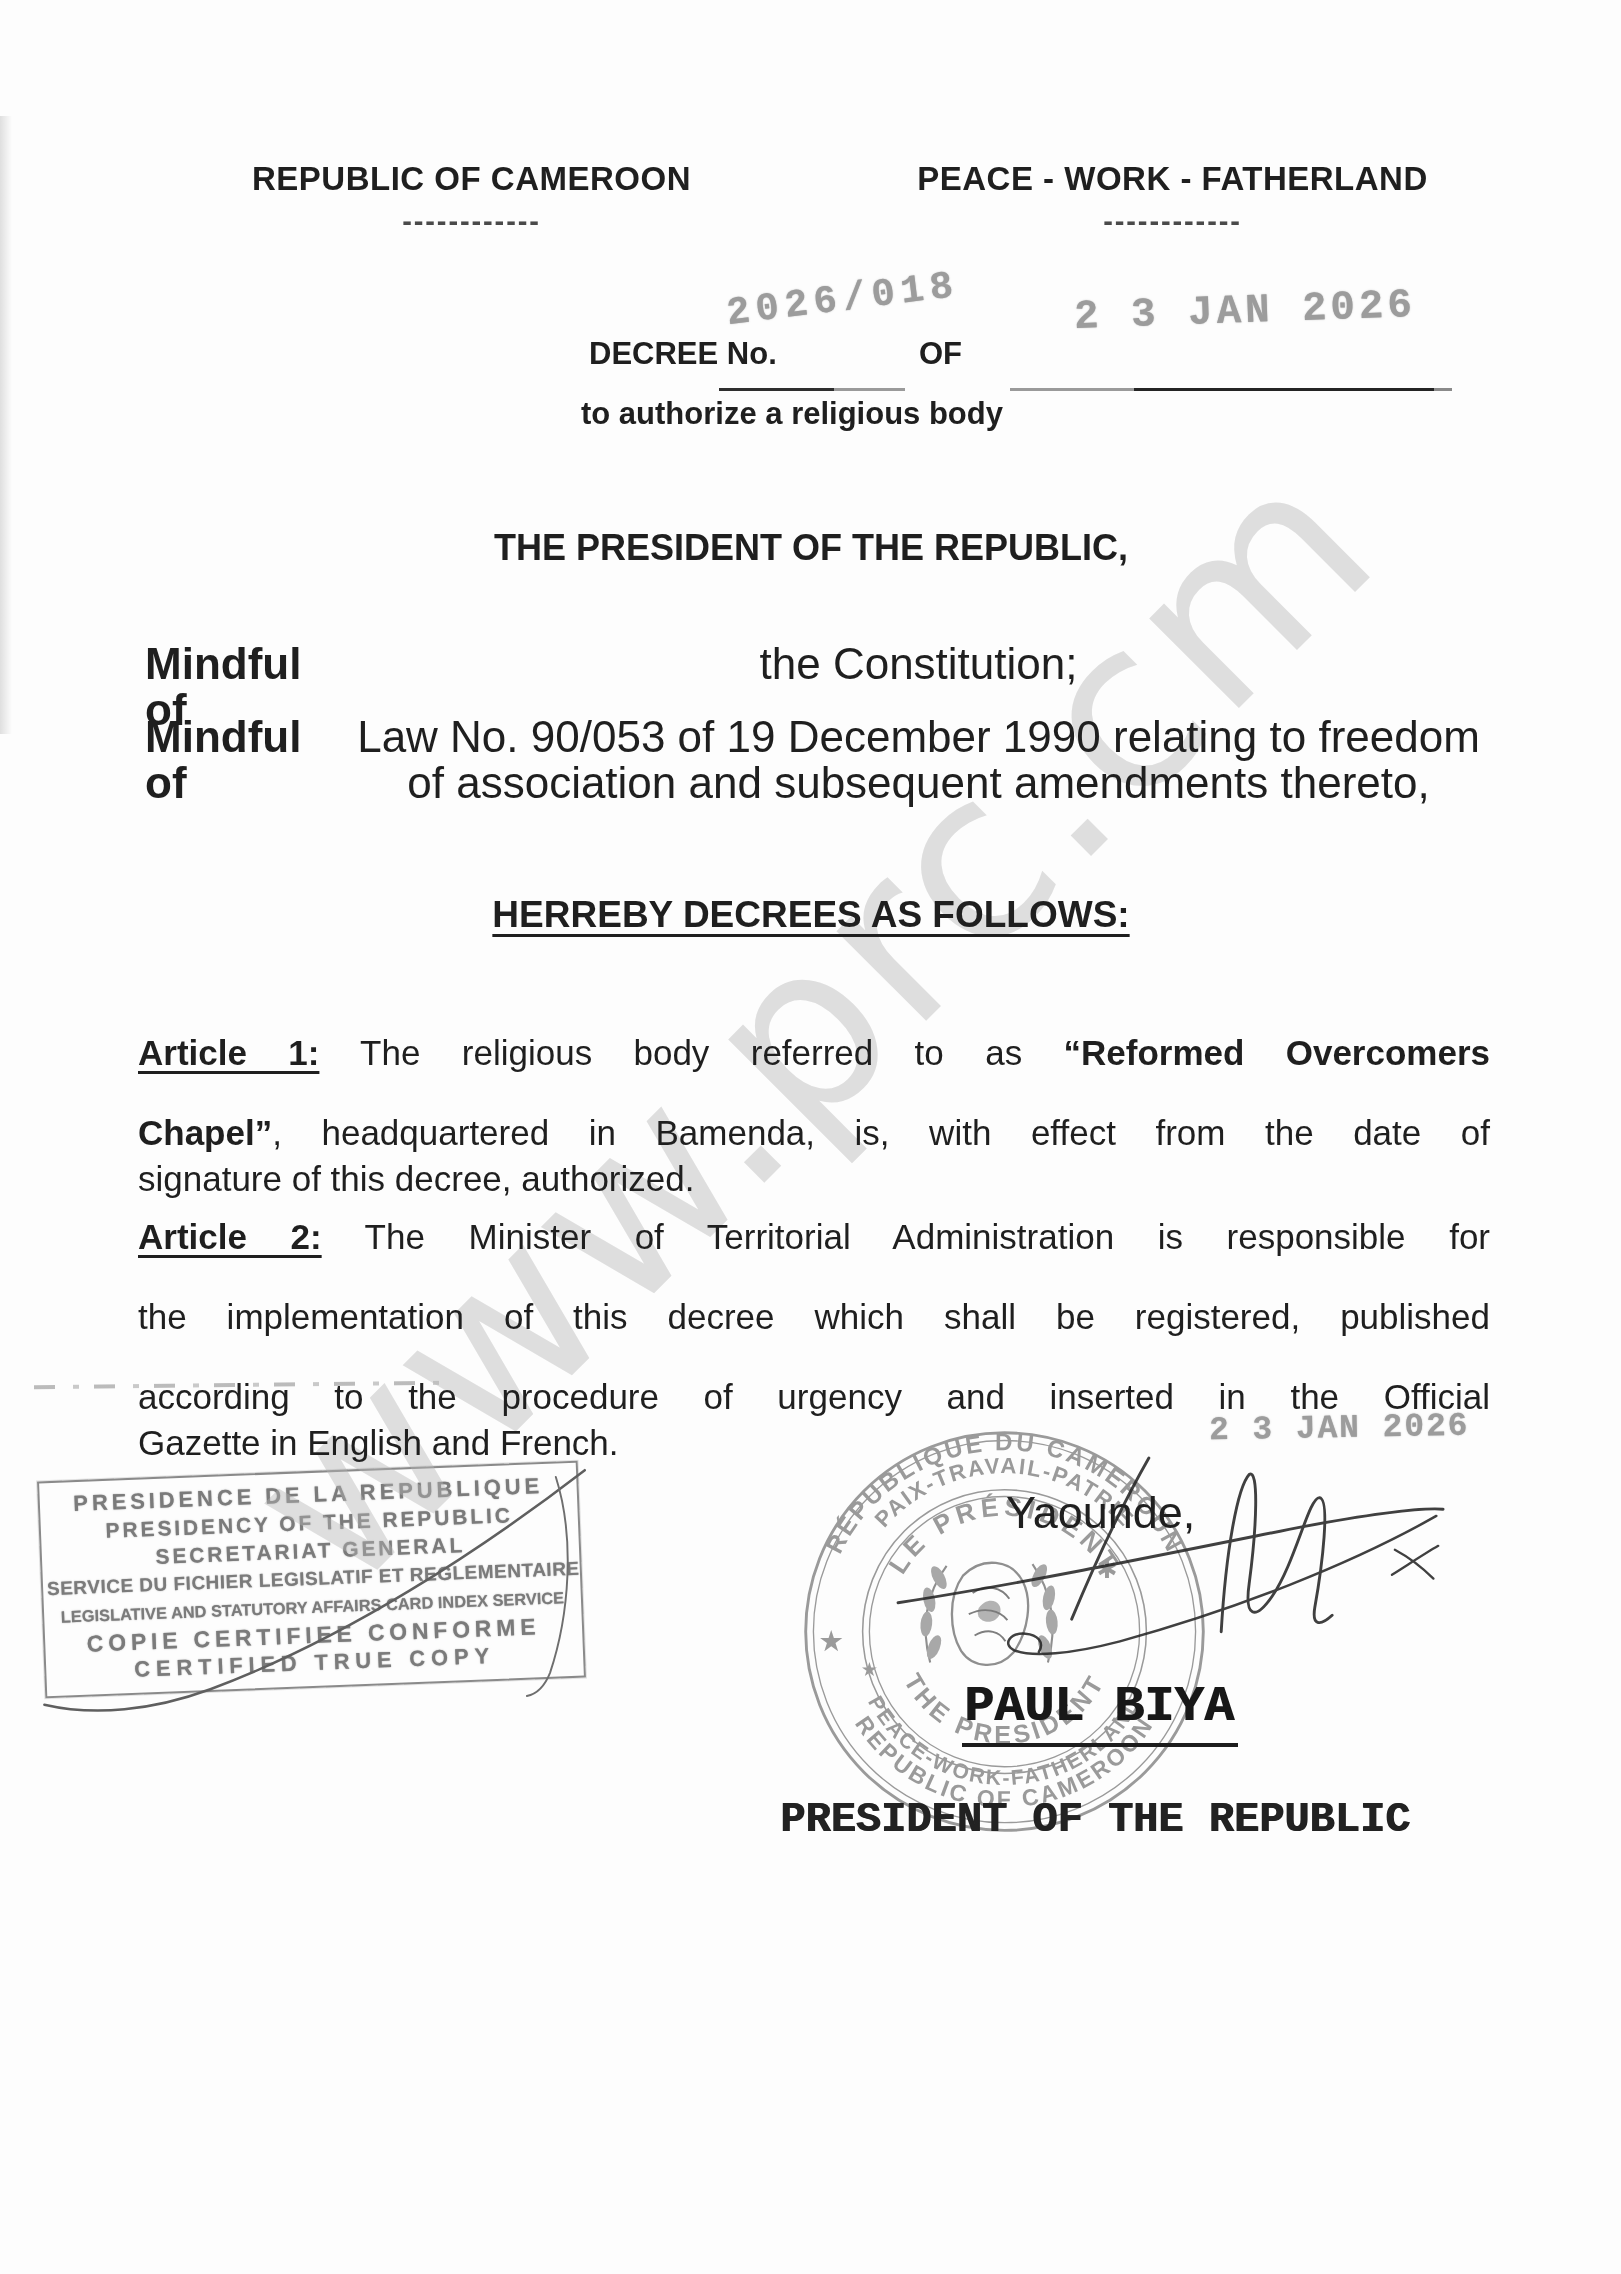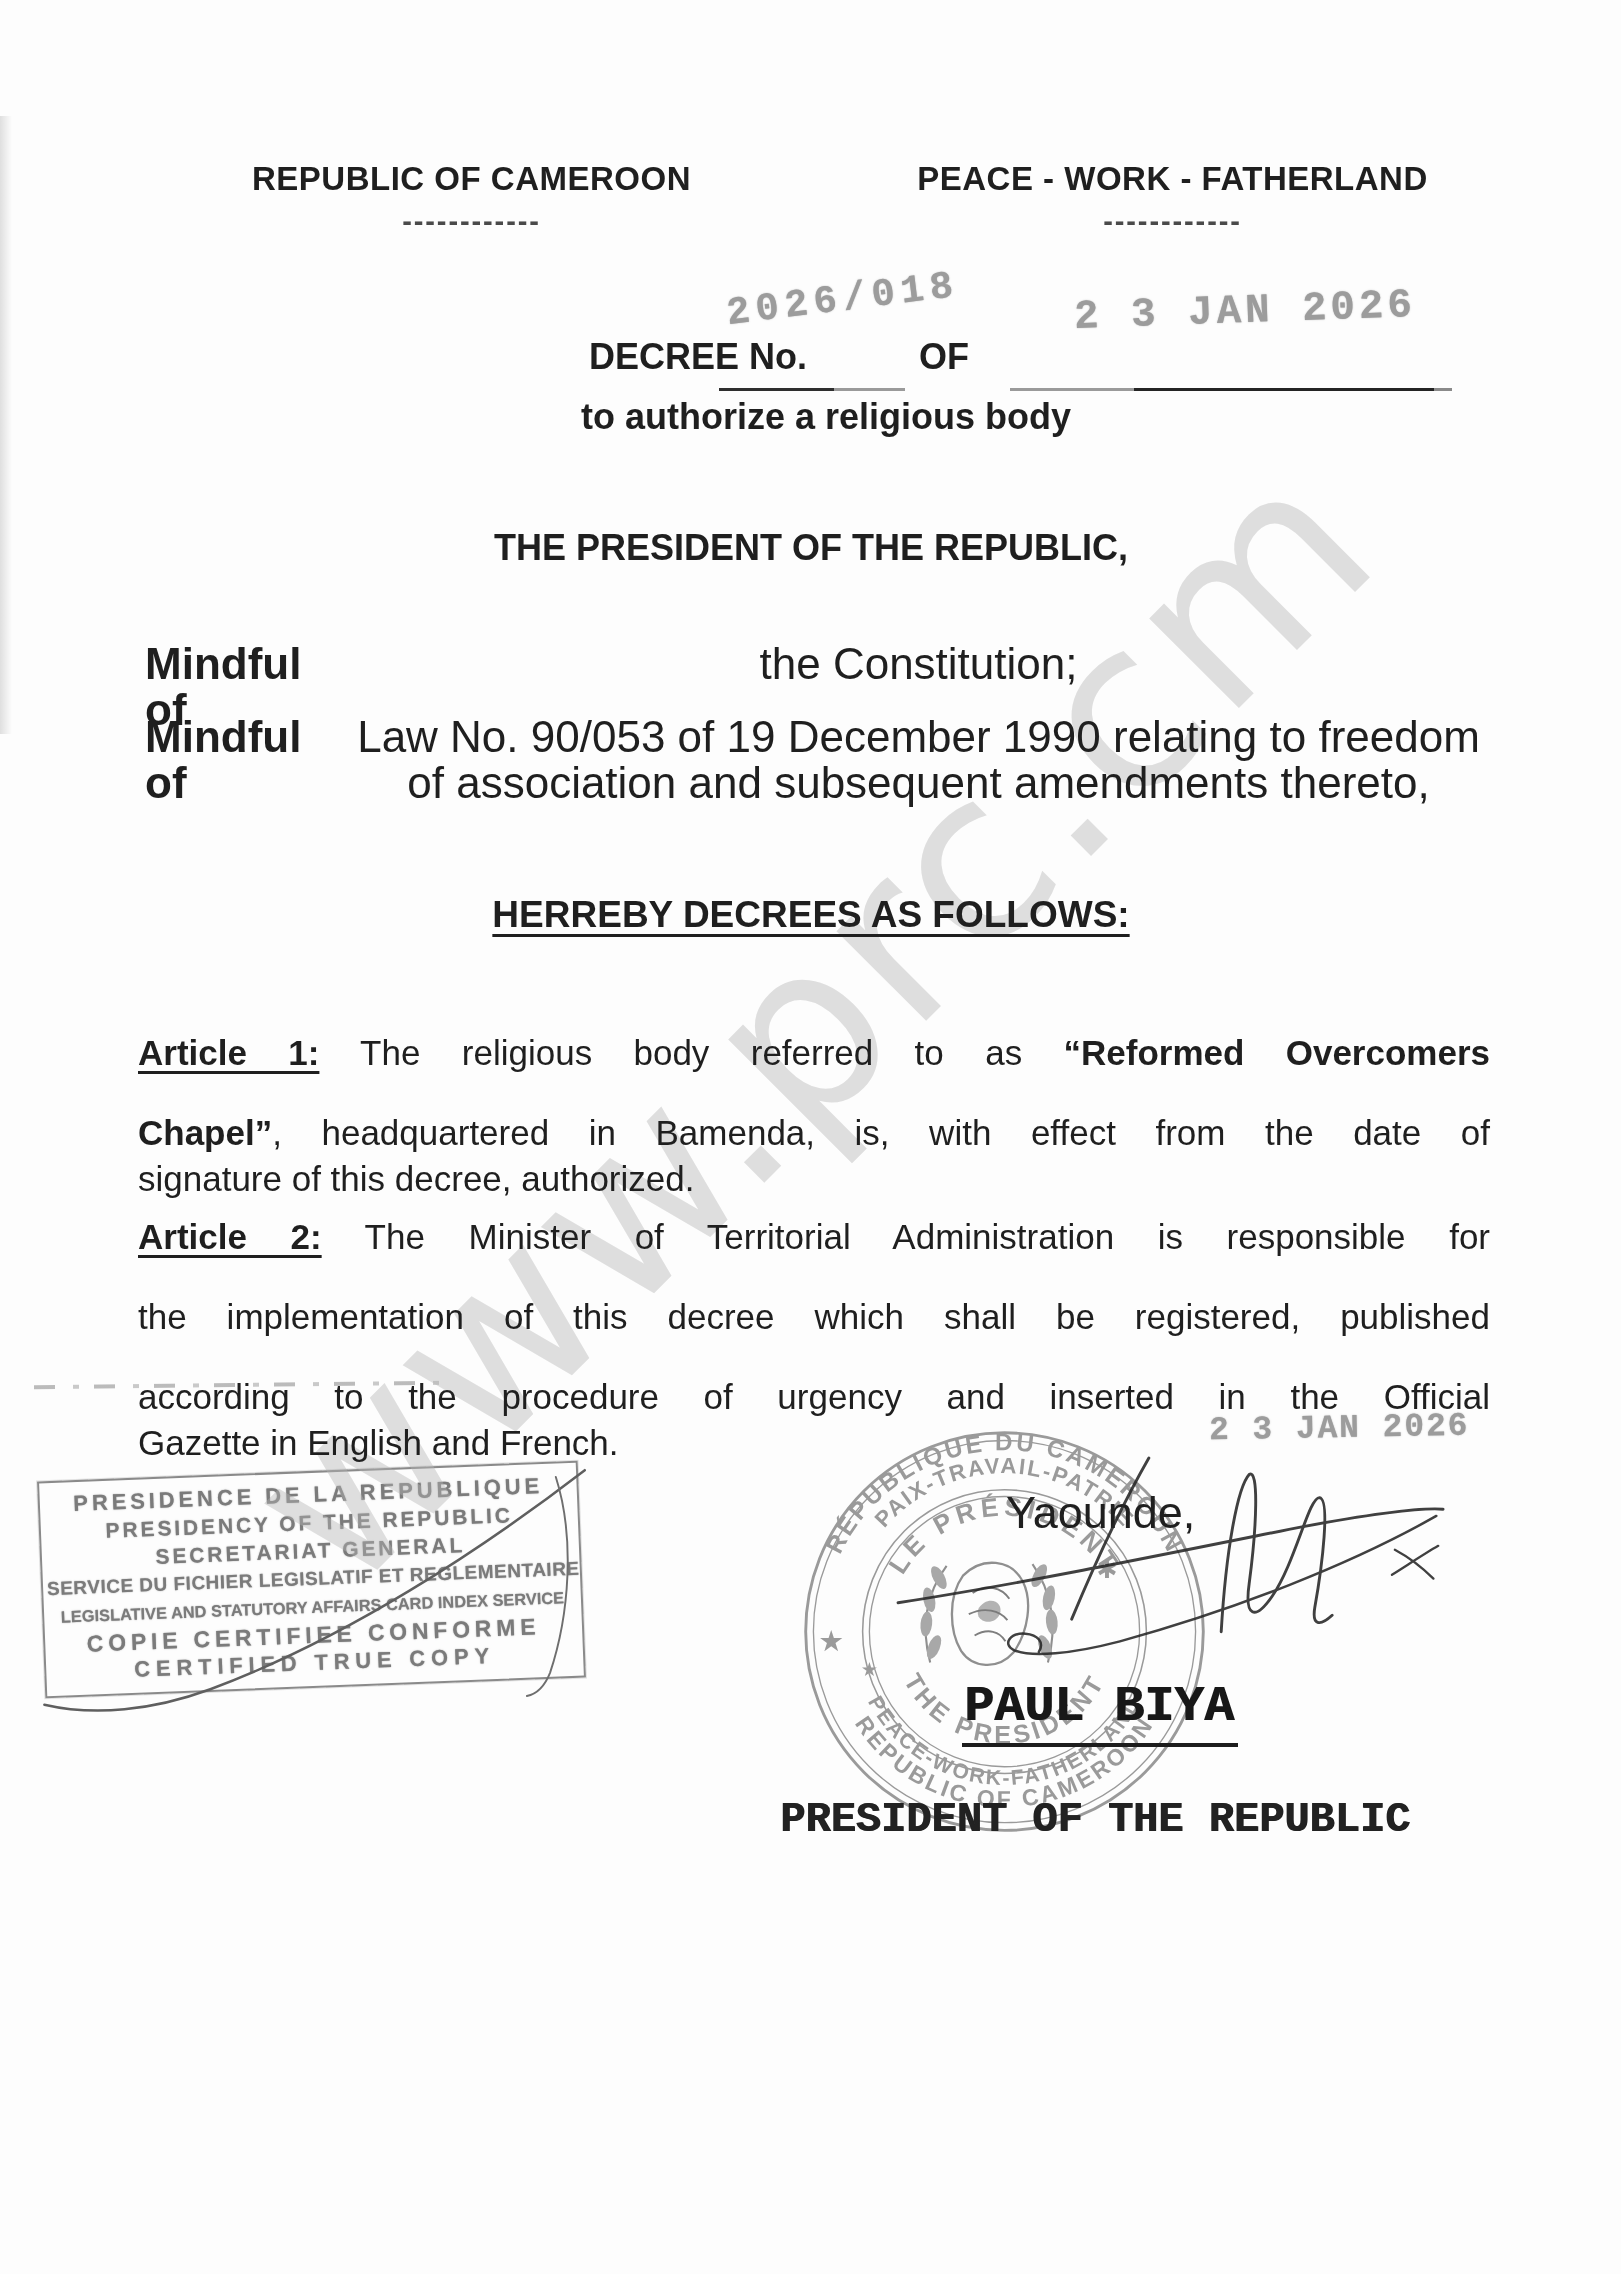--- a/index.html
+++ b/index.html
@@ -13,21 +13,21 @@
 
   
   .h-title{font-size:33px;font-weight:700;letter-spacing:0.5px;text-align:center;z-index:4;}
   #header-left{left:182px;top:160px;width:579px;}
   #header-right{left:883px;top:160px;width:579px;}
   .h-dashes{font-size:29px;font-weight:700;letter-spacing:1.9px;color:#4a4a4a;text-align:center;z-index:4;}
   #dashes-left{left:182px;top:205px;width:579px;}
   #dashes-right{left:883px;top:205px;width:579px;}
 
   
-  .bold-ink{font-weight:700;font-size:36px;z-index:4;}
+  .bold-ink{font-weight:700;font-size:31px;z-index:4;}
   #decree-label{left:589px;top:336px;}
   #decree-of{left:919px;top:336px;}
   #decree-subtitle{left:581px;top:396px;}
   .stamp-text{font-family:"Liberation Mono",monospace;font-weight:700;color:#9c9c9c;
     text-shadow:0 0 1.4px rgba(150,150,150,.8);z-index:2;white-space:nowrap;}
   #decree-number-stamp{left:726px;top:278px;font-size:39px;letter-spacing:5.8px;transform:rotate(-7deg);}
   #decree-date-stamp{left:1074px;top:288px;font-size:41px;letter-spacing:3.9px;transform:rotate(-2deg);}
   .blank-line{height:2.9px;z-index:4;}
   #decree-underline-1{left:719px;top:388px;width:186px;
     background:linear-gradient(90deg,#2e2e2e 0 62%,#9a9a9a 62% 100%);}

